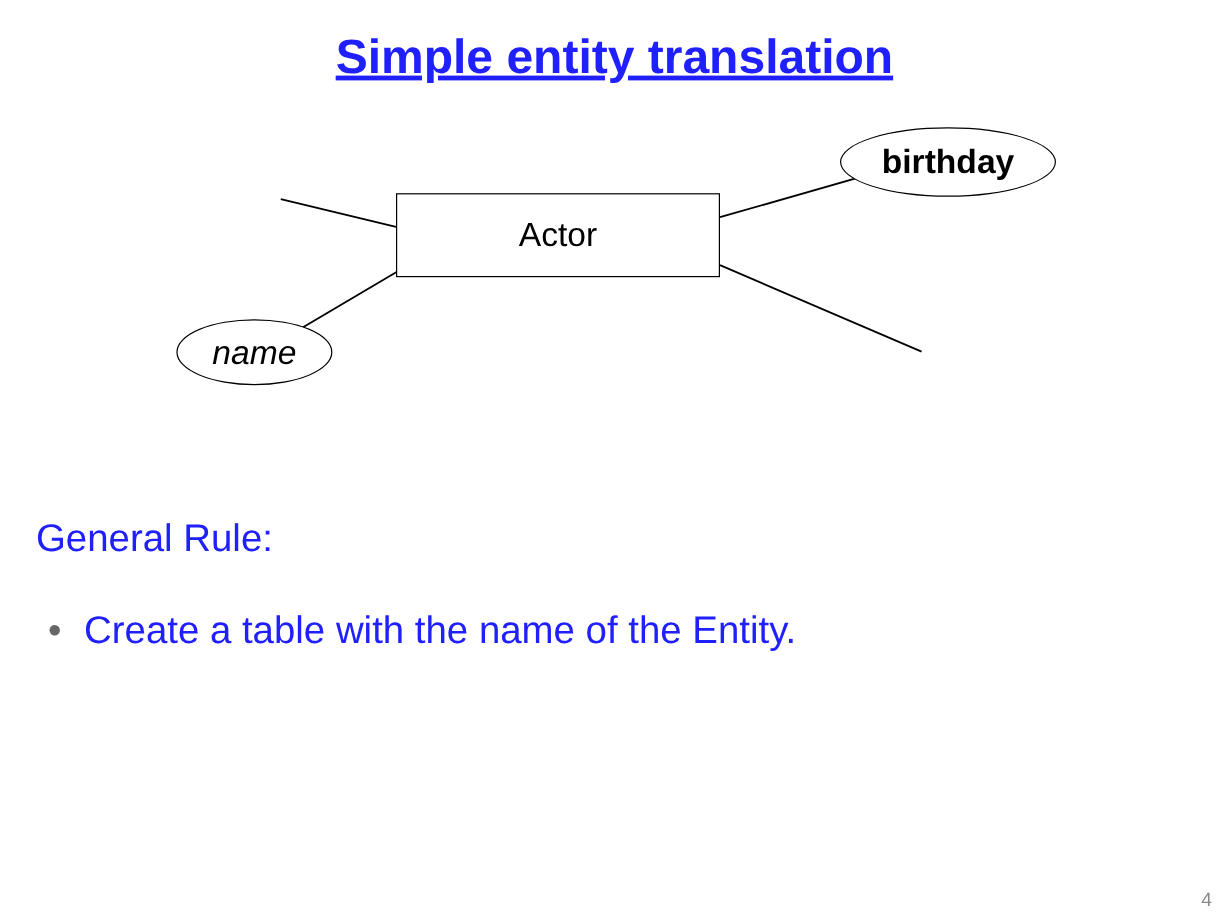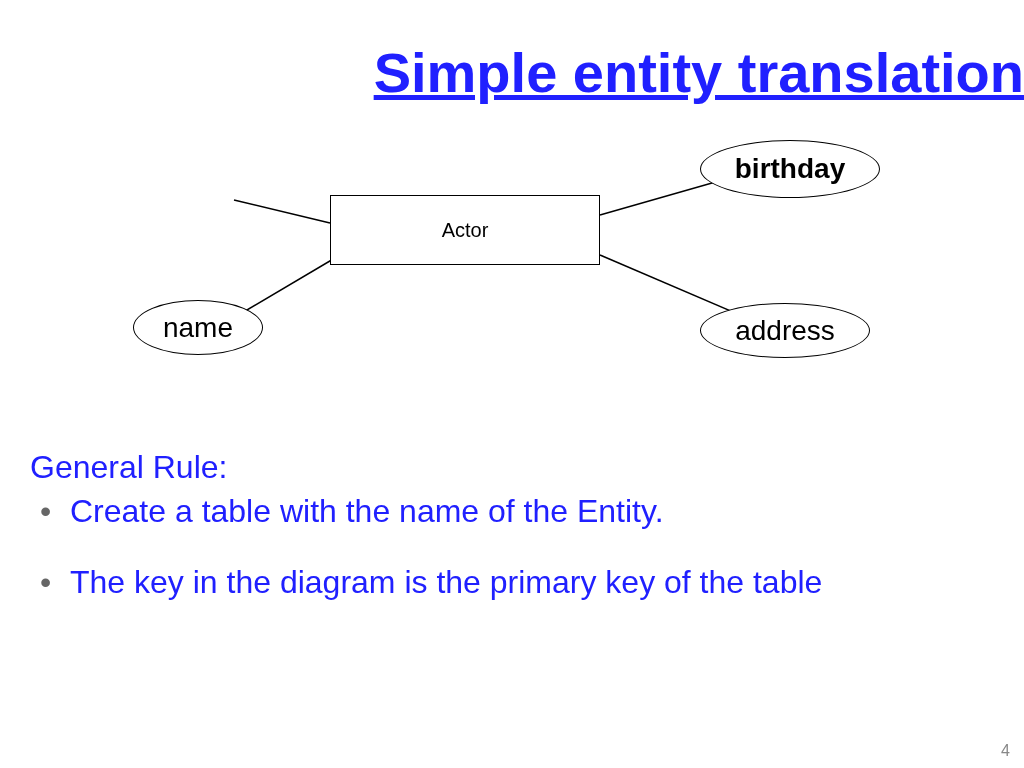--- a/index.html
+++ b/index.html
@@ -5,40 +5,40 @@
   * { margin: 0; padding: 0; box-sizing: border-box; }
   body {
     width: 1024px;
     height: 768px;
     background: #ffffff;
     font-family: "Comic Sans MS", "Chalkboard", cursive, sans-serif;
     position: relative;
     overflow: hidden;
   }
   .title {
-    text-align: right;
-    font-size: 56px;
+    text-align: center;
+    font-size: 40px;
     color: #2020ff;
     text-decoration: underline;
-    padding-top: 40px;
+    padding-top: 26px;
     font-weight: bold;
   }
   .diagram {
     position: relative;
     width: 100%;
     height: 300px;
   }
   .entity-box {
     position: absolute;
     border: 1.5px solid #000;
     background: #fff;
     display: flex;
     align-items: center;
     justify-content: center;
-    font-size: 20px;
+    font-size: 28px;
     color: #000;
   }
   .attr-oval {
     position: absolute;
     border: 1.5px solid #000;
     border-radius: 50%;
     background: #fff;
     display: flex;
     align-items: center;
     justify-content: center;
@@ -58,24 +58,23 @@
   }
   .body-text {
     position: absolute;
     left: 30px;
     right: 30px;
     font-size: 32px;
     color: #2020ff;
   }
   .rule-heading {
     top: 430px;
-    margin-top: 19px;
   }
   .bullet-list {
-    top: 490px;
+    top: 504px;
     list-style: none;
   }
   .bullet-list li {
     position: relative;
     padding-left: 40px;
     margin-bottom: 28px;
     line-height: 1.35;
   }
   .bullet-list li::before {
     content: "•";
@@ -105,33 +104,29 @@
     <line x1="230" y1="215" x2="340" y2="150" stroke="#000" stroke-width="1.5"></line>
     <line x1="600" y1="110" x2="740" y2="70" stroke="#000" stroke-width="1.5"></line>
     <line x1="600" y1="150" x2="768" y2="222" stroke="#000" stroke-width="1.5"></line>
   </svg>
 
   <div class="entity-box" style="left:330px; top:90px; width:270px; height:70px;">
     <span>Actor</span>
   </div>
 
 
-  <div class="attr-oval" style="left:133px; top:195px; width:130px; height:55px;">
+  <div class="attr-oval" style="left:147px; top:195px; width:130px; height:55px;font-style:italic;">
     <span>name</span>
   </div>
 
   <div class="attr-oval" style="left:700px; top:35px; width:180px; height:58px;font-weight:bold;">
     <span>birthday</span>
   </div>
 
-  <div class="attr-oval" style="left:700px; top:198px; width:170px; height:55px;">
-    <span>address</span>
-  </div>
 </div>
 
 <div class="body-text rule-heading">General Rule:</div>
 
 <ul class="body-text bullet-list">
   <li>Create a table with the name of the Entity.</li>
-  <li>The key in the diagram is the primary key of the table</li>
 </ul>
 
 <div class="page-number">4</div>
 
 </body></html>

